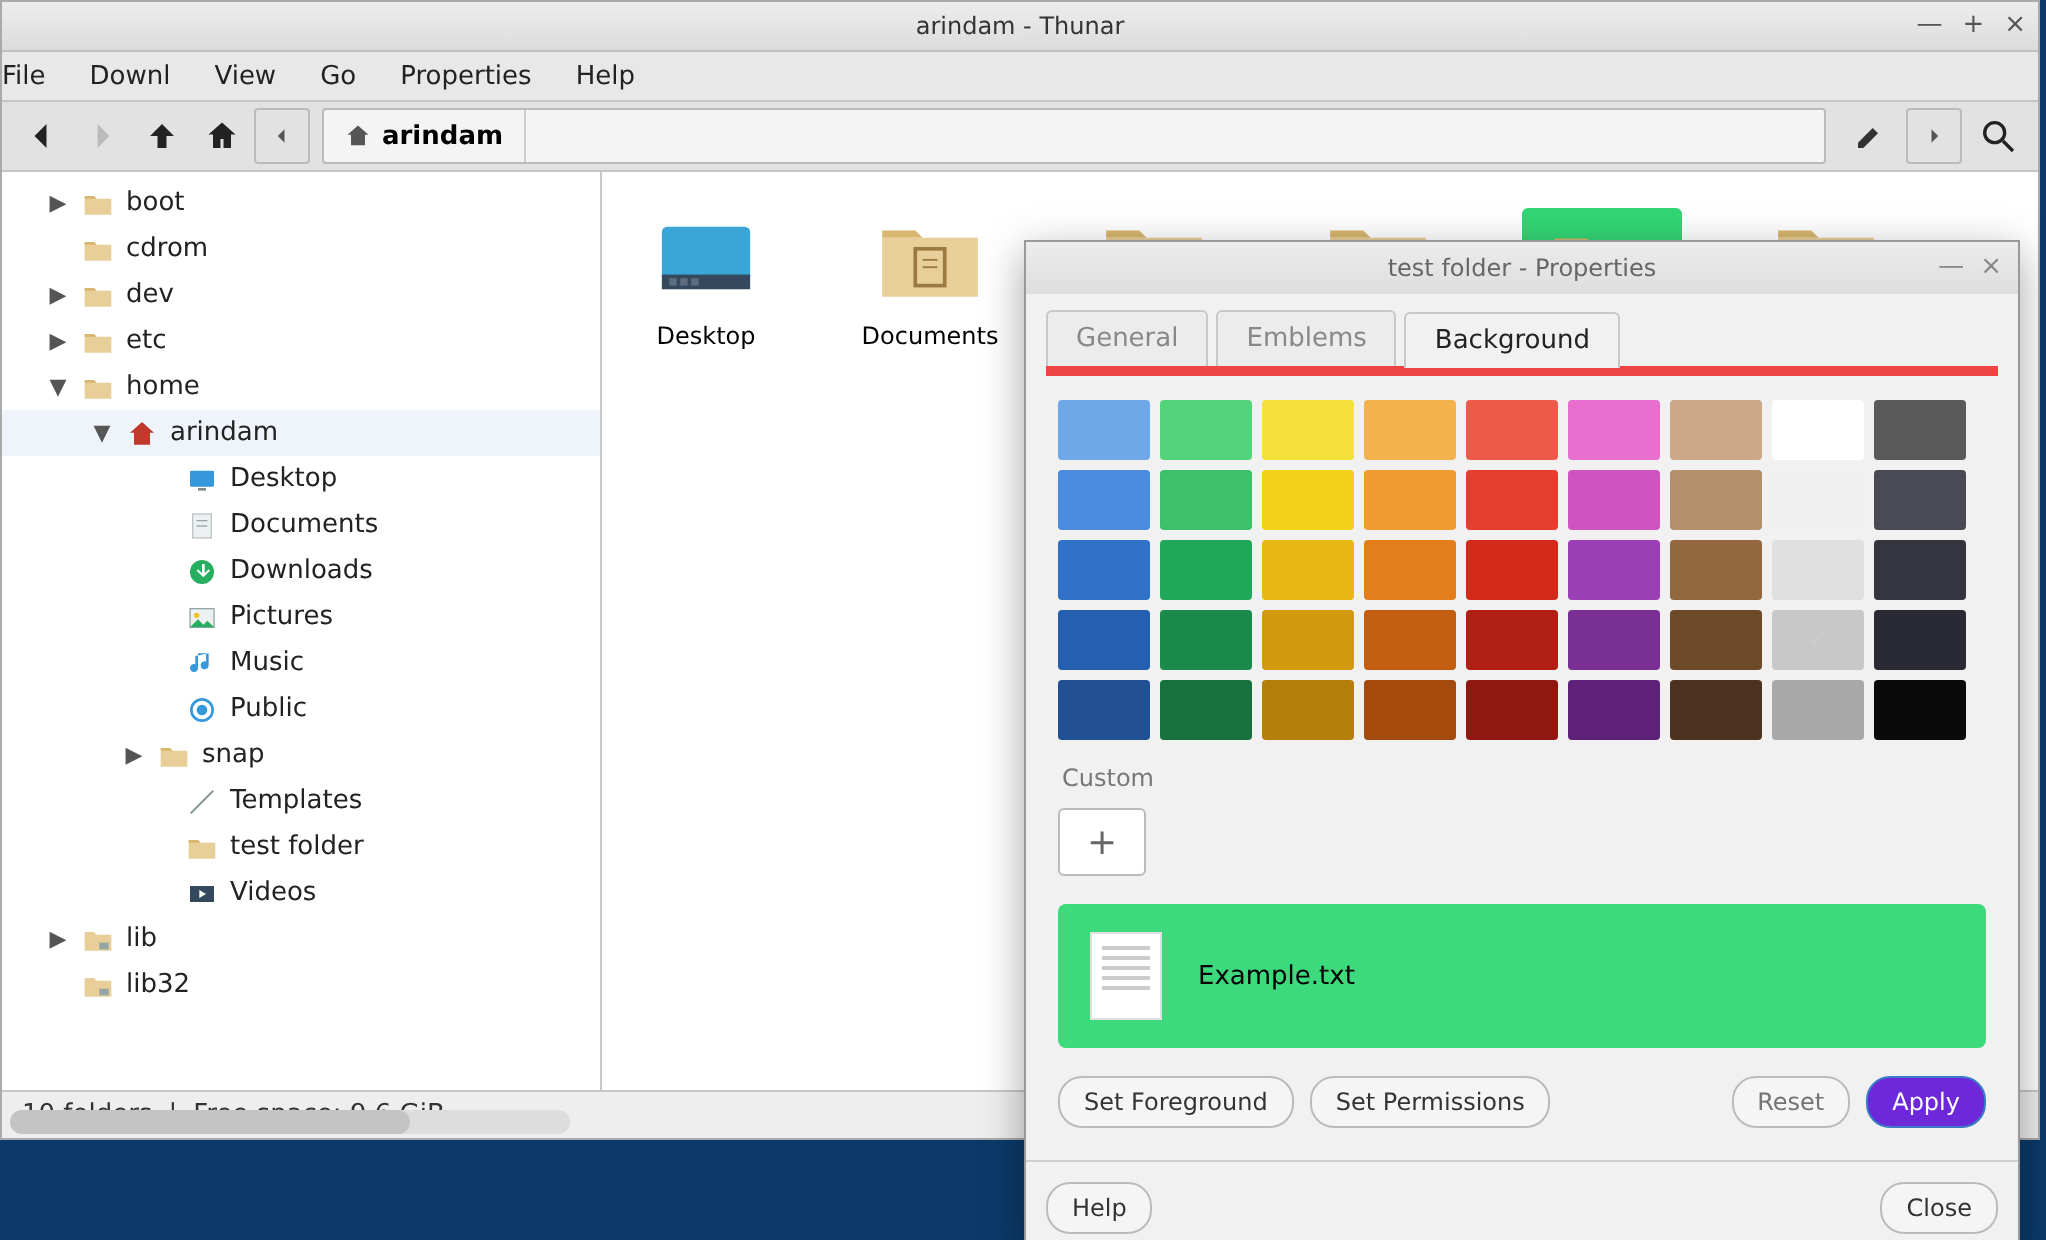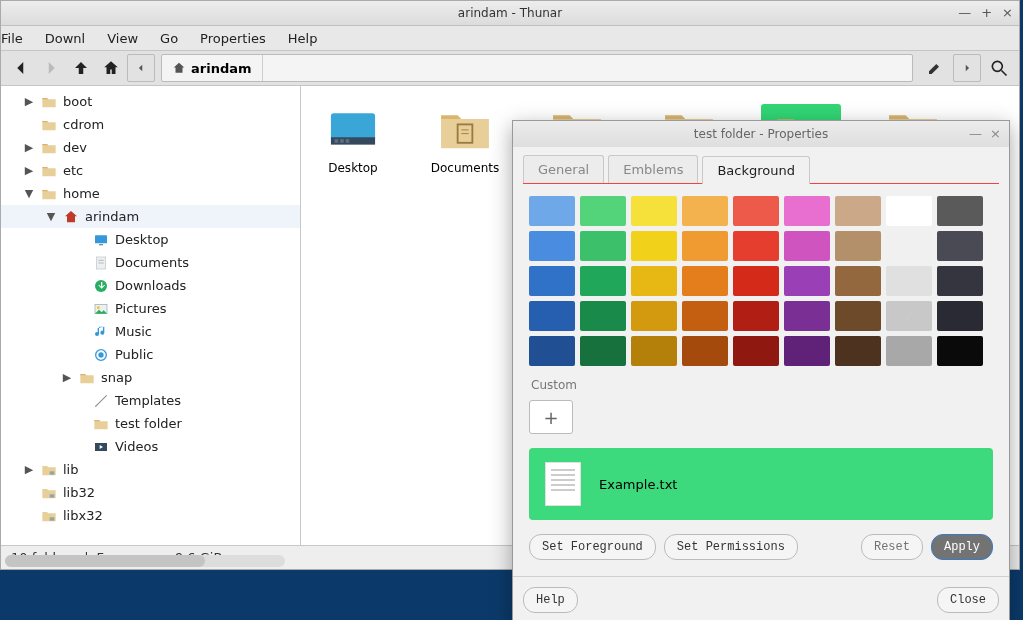--- a/index.html
+++ b/index.html
@@ -40,36 +40,36 @@
 .statusbar { height:24px; border-top:1px solid #c8c8c8; display:flex; align-items:center; padding:0 10px; gap:8px; color:#333; font-size:12px; background:#eee; }
 
 
 .dialog { position:absolute; left:512px; top:120px; width:498px; background:#f1f1f1; border:1px solid #999; box-shadow:0 6px 20px rgba(0,0,0,.35); }
 .dialog .dtitlebar { height:26px; background:linear-gradient(#ececec,#dedede); display:flex; align-items:center; justify-content:center; position:relative; }
 .dialog .dtitle { color:#666; font-size:12px; }
 .dialog .dcontrols { position:absolute; right:8px; top:5px; display:flex; gap:8px; color:#888; font-size:13px; }
 .tabs { display:flex; gap:4px; padding:8px 10px 0 10px; }
 .tab { padding:6px 14px; border:1px solid #c8c8c8; border-bottom:none; background:#ececec; color:#888; border-radius:3px 3px 0 0; cursor:pointer; }
 .tab.active { background:#f1f1f1; color:#222; position:relative; top:1px; }
-.tabpage { border-top:1px solid #ef4444; margin:0 10px; padding:12px 6px 6px 6px; }
+.tabpage { border-top:5px solid #ef4444; margin:0 10px; padding:12px 6px 6px 6px; }
 
 .palette { display:grid; grid-template-columns: repeat(9, 46px); grid-auto-rows:30px; gap:5px; margin-bottom:12px; }
 .swatch { border-radius:2px; cursor:pointer; position:relative; }
 .swatch.check::after { content:"✓"; position:absolute; inset:0; display:flex; align-items:center; justify-content:center; color:#ccc; font-size:13px; }
 
 .section-label { color:#777; font-size:12px; margin:4px 0 8px 2px; }
 .custom-add { width:44px; height:34px; border:1px solid #bbb; background:#fff; border-radius:3px; display:flex; align-items:center; justify-content:center; color:#666; cursor:pointer; font-size:18px; margin-bottom:14px; }
 
 .preview { background:#3cd97d; border-radius:4px; padding:14px 16px; display:flex; align-items:center; gap:18px; margin-bottom:14px; }
 .preview-doc { width:36px; height:44px; background:#fff; border:1px solid #e0e0e0; display:flex; flex-direction:column; padding:6px 5px; gap:3px; }
 .preview-doc div { height:2px; background:#ccc; }
 
 .btnrow { display:flex; gap:8px; margin-bottom:10px; }
-.btn { padding:5px 12px; background:#f5f5f5; border:1px solid #bbb; border-radius:12px; cursor:pointer; color:#333; font-size:12px;font-family:Liberation Mono, monospace; }
-.btn.primary { background:#737373; color:#fff; border-color:#3a7bc8; }
+.btn { padding:5px 12px; background:#f5f5f5; border:1px solid #bbb; border-radius:12px; cursor:pointer; color:#333; font-size:12px; }
+.btn.primary { background:#6d28d9; color:#fff; border-color:#3a7bc8; }
 .btn.muted { color:#737373; }
 .spacer { flex:1; }
 .dialog-footer { border-top:1px solid #d0d0d0; padding:10px; display:flex; }
 
 .hscroll { position:absolute; left:4px; bottom:2px; width:280px; height:12px; background:#ddd; border-radius:6px; }
 .hscroll .thumb { position:absolute; left:0; top:0; width:200px; height:12px; background:#c4c4c4; border-radius:6px; }
 
 
 .folder-big { width:56px; height:46px; }
 </style>
@@ -323,30 +323,20 @@
         </div>
         <div class="tree-item" style="--ind: 22px;">
           <span class="tw"></span>
           <span class="ico">
             <svg width="16" height="16" viewBox="0 0 24 24">
               <path fill="#e8cf9a" d="M2 6h7l2 2h11v12H2z"></path>
               <rect x="13" y="14" width="7" height="5" fill="#95a5a6"></rect>
             </svg>
           </span>
           <span>lib32</span>
-        </div>
-        <div class="tree-item" style="--ind: 22px;">
-          <span class="tw"></span>
-          <span class="ico">
-            <svg width="16" height="16" viewBox="0 0 24 24">
-              <path fill="#e8cf9a" d="M2 6h7l2 2h11v12H2z"></path>
-              <rect x="13" y="14" width="7" height="5" fill="#95a5a6"></rect>
-            </svg>
-          </span>
-          <span>libx32</span>
         </div>
       </div>
     <div class="main">
       <div class="iconview" id="iconview">
           <div class="fv-item">
             <div class="fv-icon">
               <svg class="folder-big" viewBox="0 0 60 50">
                 <rect x="6" y="8" width="48" height="30" rx="3" fill="#3aa6d8"></rect>
                 <rect x="6" y="34" width="48" height="8" fill="#34495e"></rect>
                 <rect x="10" y="36" width="4" height="4" fill="#5d6d7e"></rect>

